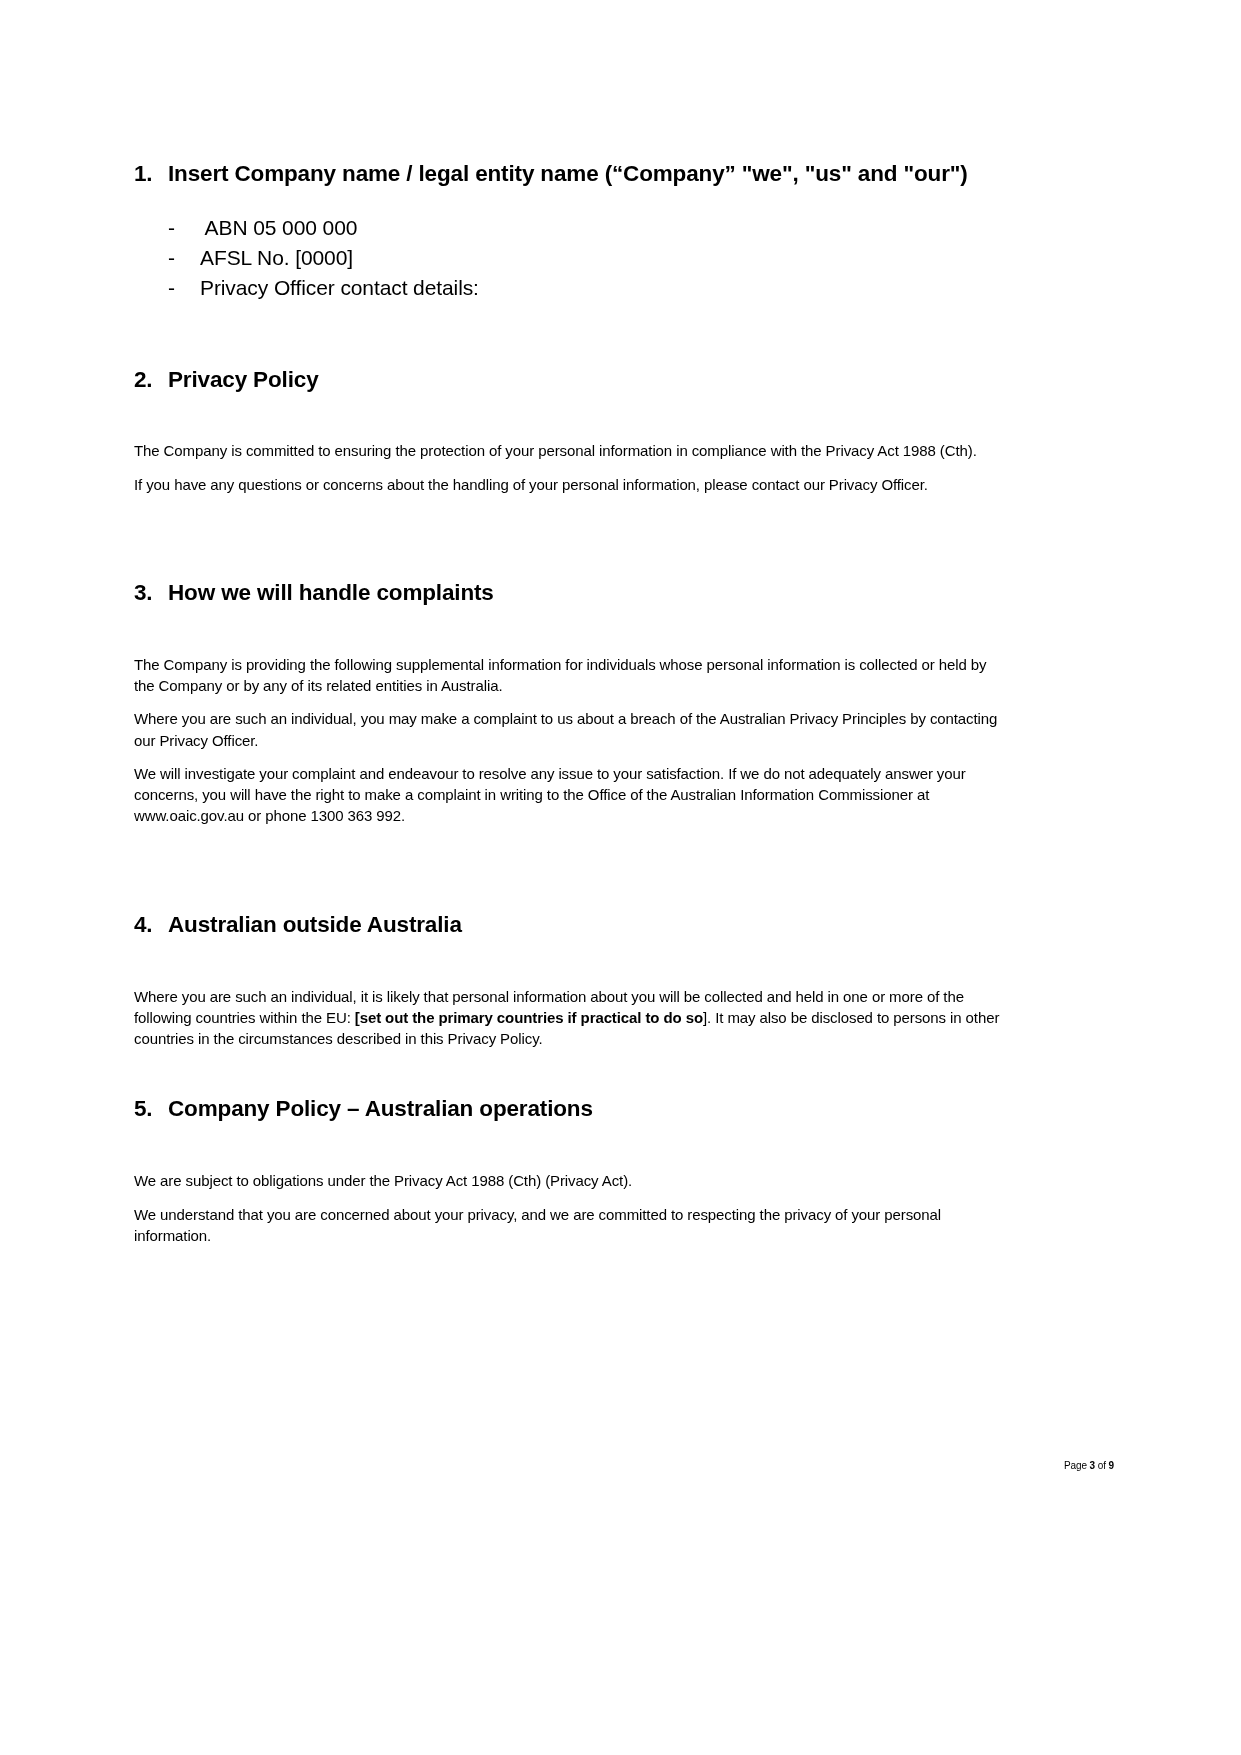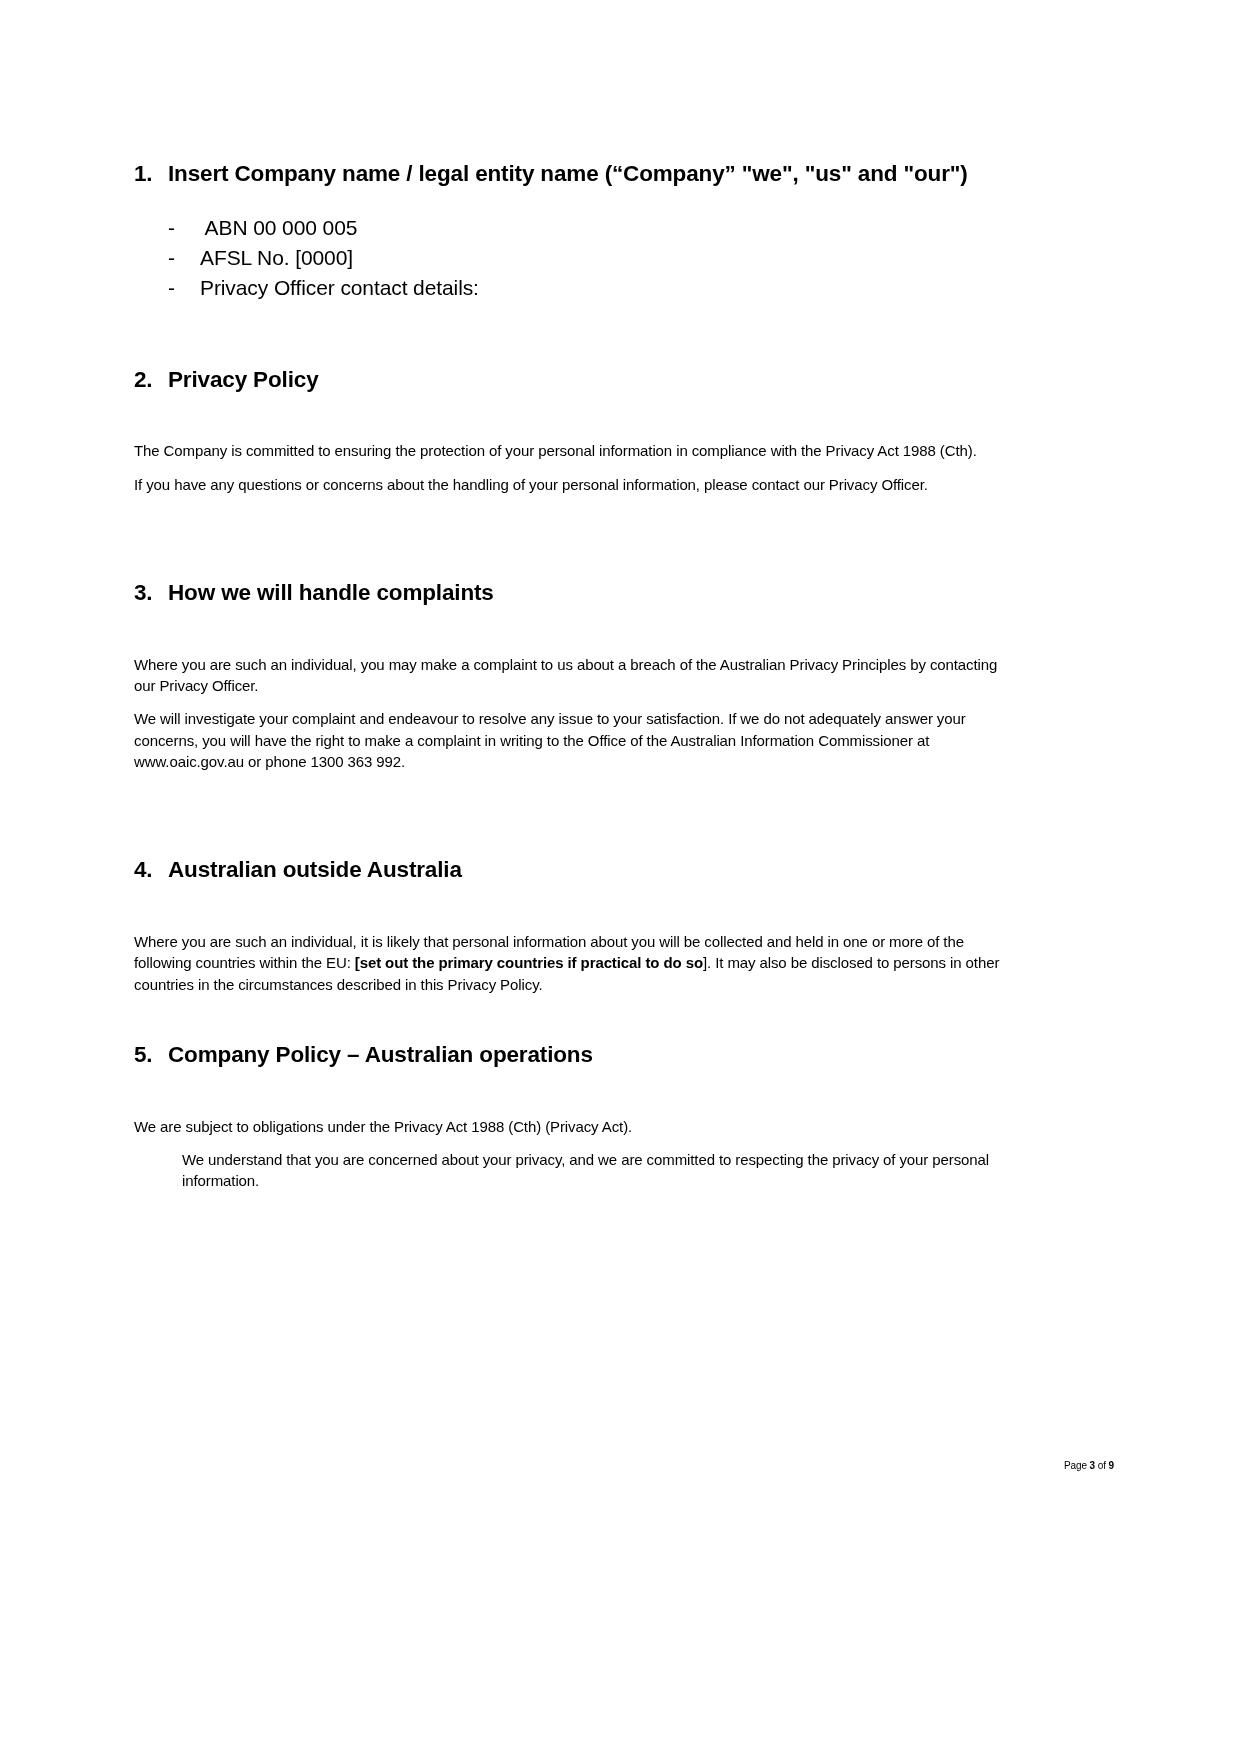--- a/index.html
+++ b/index.html
@@ -65,21 +65,21 @@
     flex: 1 1 auto;
     white-space: pre;
   }
   
   p.body {
     font-size: 15px;
     line-height: 1.42;
     letter-spacing: -0.1px;
     margin: 0 0 12px 0;
   }
-  p.body:last-child { margin-bottom: 0; margin-left: 48px; }
+  p.body:last-child { margin-bottom: 0; }
   .b { font-weight: bold; }
 
   .gap-sm { height: 34px; }
   .gap-md { height: 46px; }
   .gap-lg { height: 62px; }
   .gap-xl { height: 72px; }
 
   .footer {
     position: absolute;
     right: 127px;
@@ -98,21 +98,21 @@
   <div class="content">
 
     <div class="section-heading">
       <span class="num">1.</span>
       <span class="htext">Insert Company name / legal entity name (“Company” "we", "us" and "our")</span>
     </div>
 
     <ul class="dash-list">
       <li>
         <span class="dash">-</span>
-        <span class="btext"> ABN 00 000 005</span>
+        <span class="btext"> ABN 05 000 000</span>
       </li>
       <li>
         <span class="dash">-</span>
         <span class="btext">AFSL No. [0000]</span>
       </li>
       <li>
         <span class="dash">-</span>
         <span class="btext">Privacy Officer contact details:</span>
       </li>
     </ul>
@@ -131,20 +131,21 @@
 
     <div class="gap-xl"></div>
 
     <div class="section-heading">
       <span class="num">3.</span>
       <span class="htext">How we will handle complaints</span>
     </div>
 
     <div class="gap-md"></div>
 
+    <p class="body">The Company is providing the following supplemental information for individuals whose personal information is collected or held by the Company or by any of its related entities in Australia.</p>
     <p class="body">Where you are such an individual, you may make a complaint to us about a breach of the Australian Privacy Principles by contacting our Privacy Officer.</p>
     <p class="body">We will investigate your complaint and endeavour to resolve any issue to your satisfaction.  If we do not adequately answer your concerns, you will have the right to make a complaint in writing to the Office of the Australian Information Commissioner at www.oaic.gov.au or phone 1300 363 992.</p>
 
     <div class="gap-xl"></div>
 
     <div class="section-heading">
       <span class="num">4.</span>
       <span class="htext">Australian outside Australia</span>
     </div>
 

